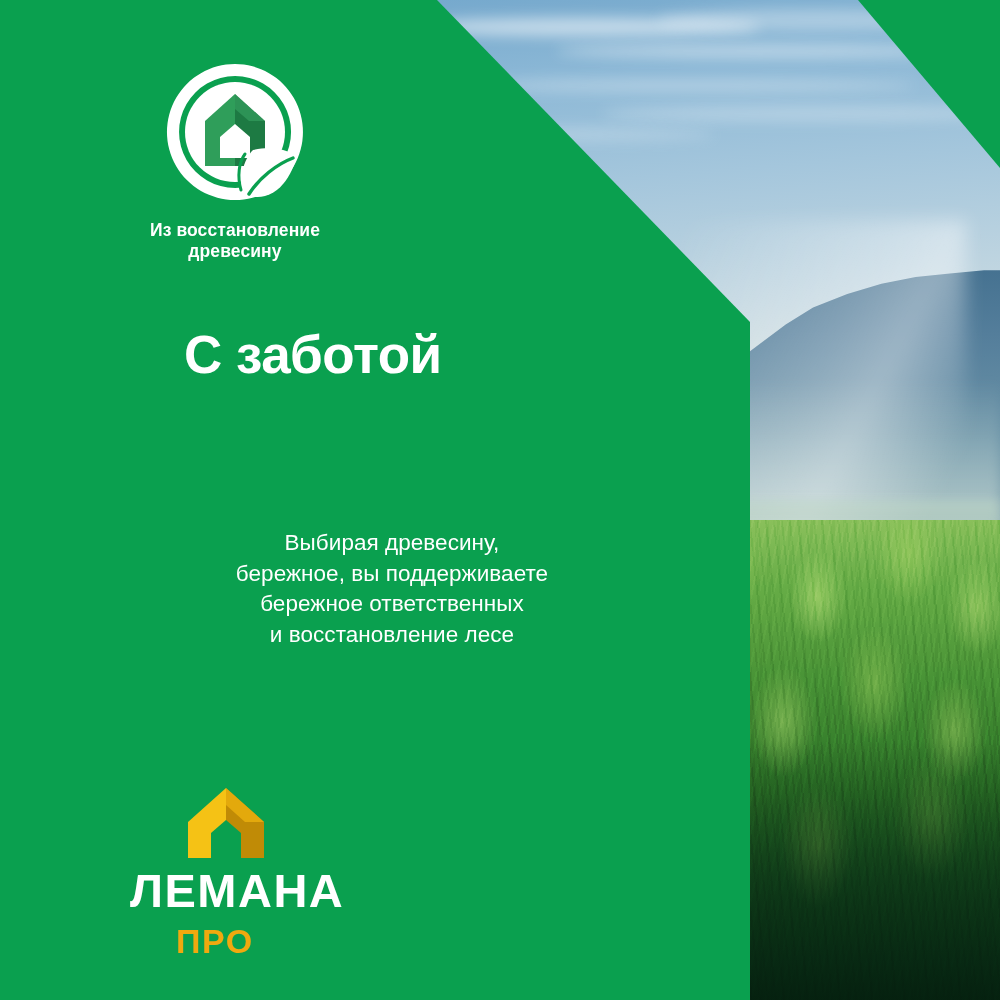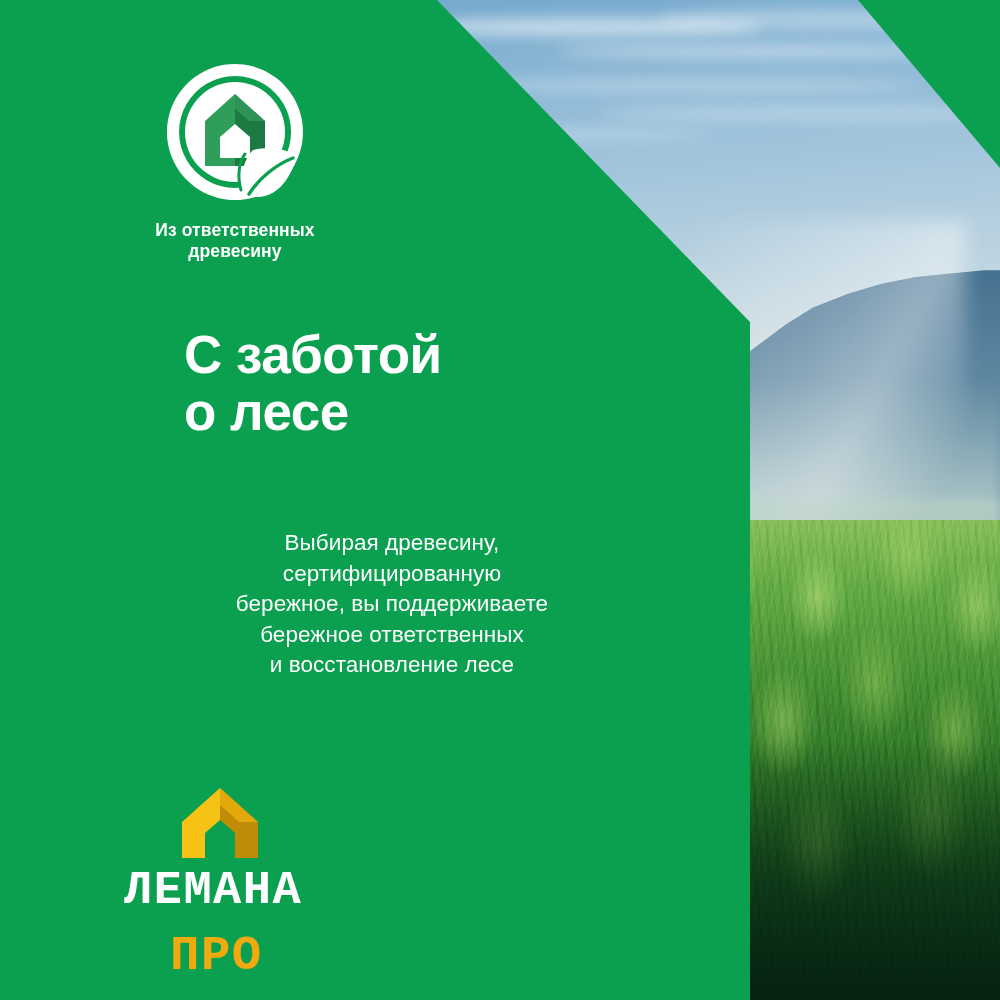--- a/index.html
+++ b/index.html
@@ -134,29 +134,29 @@
   }
 
   
   #body-copy {
     position:absolute; left:132px; top:528px; width:520px;
     color:#fff; font-size:22.5px; font-weight:400;
     line-height:1.36; letter-spacing:.05px;text-align:center;
   }
 
   
-  #brand { position:absolute; left:124px; top:786px; width:230px;font-family:Liberation Mono, monospace; }
+  #brand { position:absolute; left:130px; top:786px; width:230px; }
   .brand-house { display:block; width:88px; height:74px; margin:0 0 8px 52px; }
   .brand-name {
     color:#fff; font-size:47px; font-weight:700;
     letter-spacing:1.5px; line-height:.98;
   }
   .brand-sub {
-    color:#f0a90f; font-size:49px; font-weight:700;
-    letter-spacing:1.5px; line-height:1.02; margin-top:18px; margin-left:46px;
+    color:#f0a90f; font-size:34px; font-weight:700;
+    letter-spacing:1.5px; line-height:1.02; margin-top:10px; margin-left:46px;
   }
 </style>
 </head>
 <body>
 
 <div id="poster">
 
   <div id="photo">
     <div class="sky">
       <div class="cloud c1"></div>
@@ -192,33 +192,31 @@
 
         <path d="M74 66 L59 79 L59 100 L89 100 L89 79 Z" fill="#ffffff"></path>
 
         <path d="M74 36 L104 63 L88 63 L74 51 Z" fill="#3aa866" opacity=".55"></path>
 
         <path d="M92 92 C120 86 136 98 136 98 C136 98 128 132 104 138 C88 142 80 132 80 132 C80 132 78 106 92 92 Z" fill="#ffffff"></path>
         <path d="M132 100 C116 106 98 120 88 136" stroke="#0aa04f" stroke-width="3.4" fill="none" stroke-linecap="round"></path>
         <path d="M80 132 C76 118 78 104 84 96" stroke="#0aa04f" stroke-width="3" fill="none" stroke-linecap="round"></path>
       </svg>
       <div class="badge-caption">
-        <div>Из ответственных</div>
+        <div>Из восстановление</div>
         <div>древесину</div>
       </div>
     </div>
 
     <div id="headline">
       <div>С заботой</div>
-      <div>о лесе</div>
     </div>
 
     <div id="body-copy">
       <div>Выбирая древесину,</div>
-      <div>сертифицированную</div>
       <div>бережное, вы поддерживаете</div>
       <div>бережное ответственных</div>
       <div>и восстановление лесе</div>
     </div>
 
     <div id="brand">
       <svg class="brand-house" viewBox="0 0 88 74">
         <path d="M44 2 L6 36 L6 72 L44 72 Z" fill="#f5c215"></path>
         <path d="M44 2 L82 36 L82 72 L44 72 Z" fill="#c08b06"></path>
         <path d="M44 2 L82 36 L63 36 L44 19 Z" fill="#e3a90c"></path>

